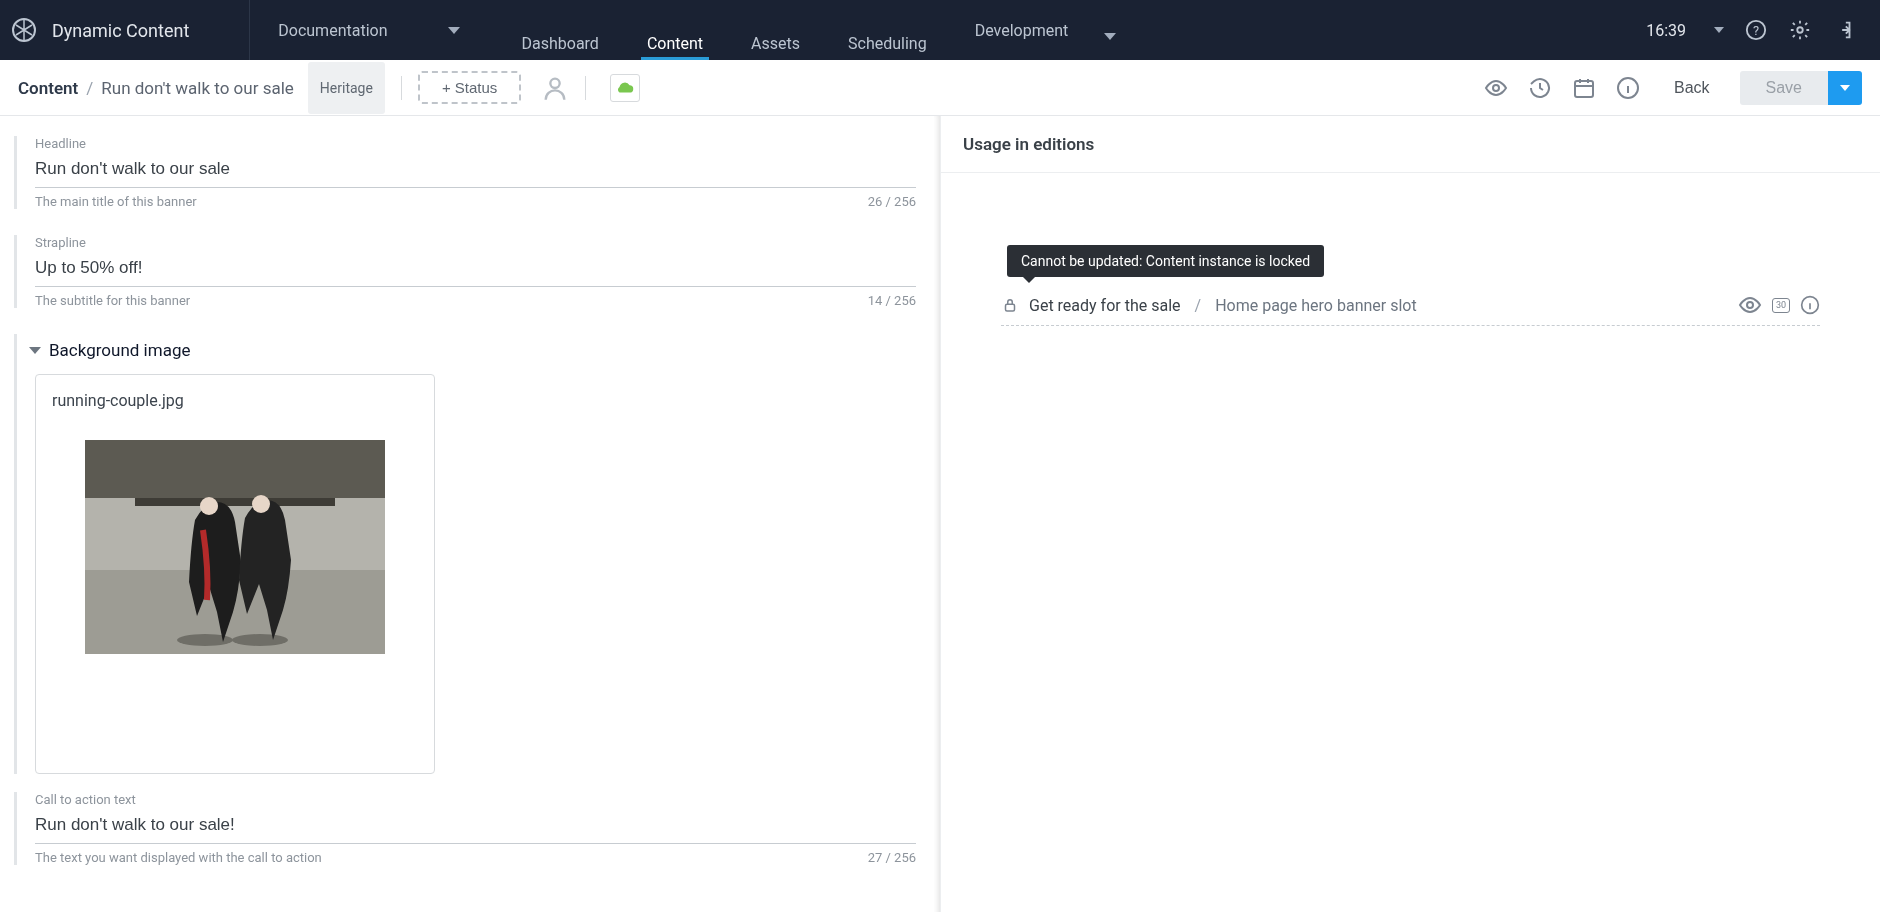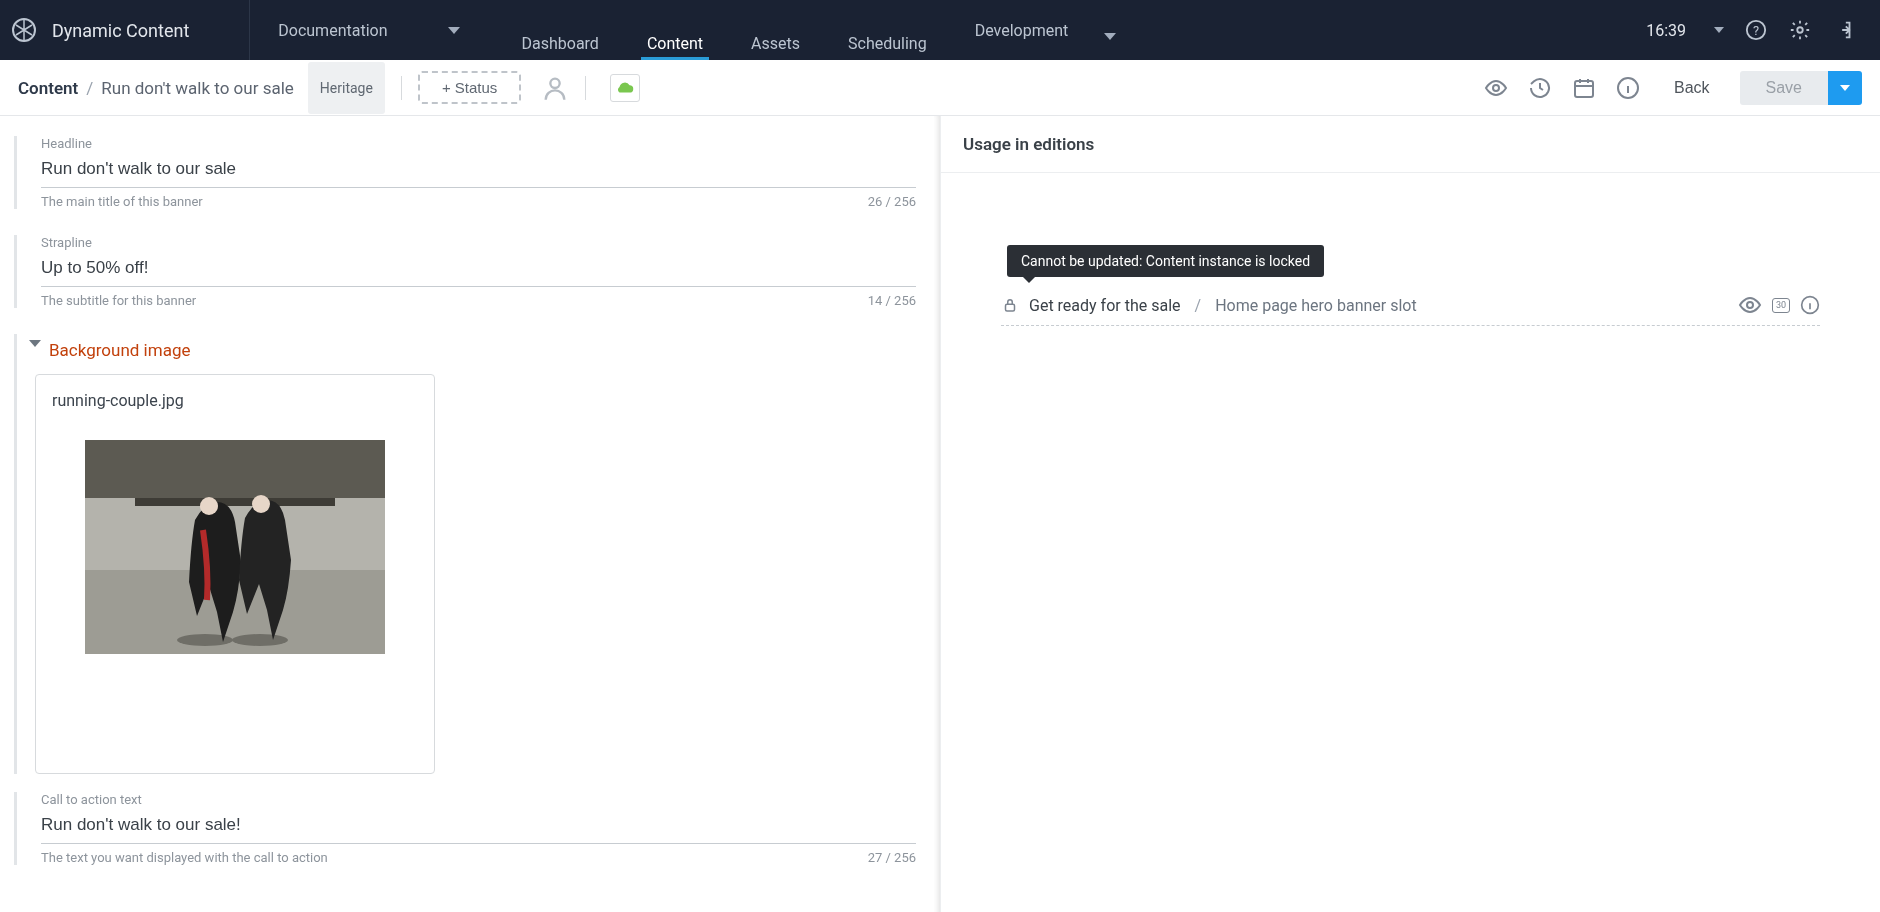--- a/index.html
+++ b/index.html
@@ -246,21 +246,21 @@
     }
     .right-pane {
       flex: 1;
       background: #fff;
       border-left: 1px solid #eceef0;
     }
 
     
     .field-group {
       border-left: 3px solid #e2e5e8;
-      padding-left: 24px;
+      padding-left: 18px;
       margin-bottom: 26px;
     }
     .field-label {
       font-size: 13px;
       color: #8d949c;
       margin-bottom: 2px;
     }
     .field-input {
       width: 100%;
       border: none;
@@ -279,23 +279,24 @@
       margin-top: 6px;
     }
 
     .section-collapse {
       border-left: 3px solid #e2e5e8;
       padding-left: 8px;
       margin-bottom: 18px;
     }
     .section-header {
       display: flex;
+      align-items: center;
       gap: 8px;
       font-size: 17px;
-      color: #c2410c;
+      color: #0f172a;
       cursor: pointer;
       padding: 6px 0;
     }
     .section-header .chev {
       width: 0; height: 0;
       border-left: 6px solid transparent;
       border-right: 6px solid transparent;
       border-top: 7px solid #6d7680;
       margin-left: 4px;
     }

